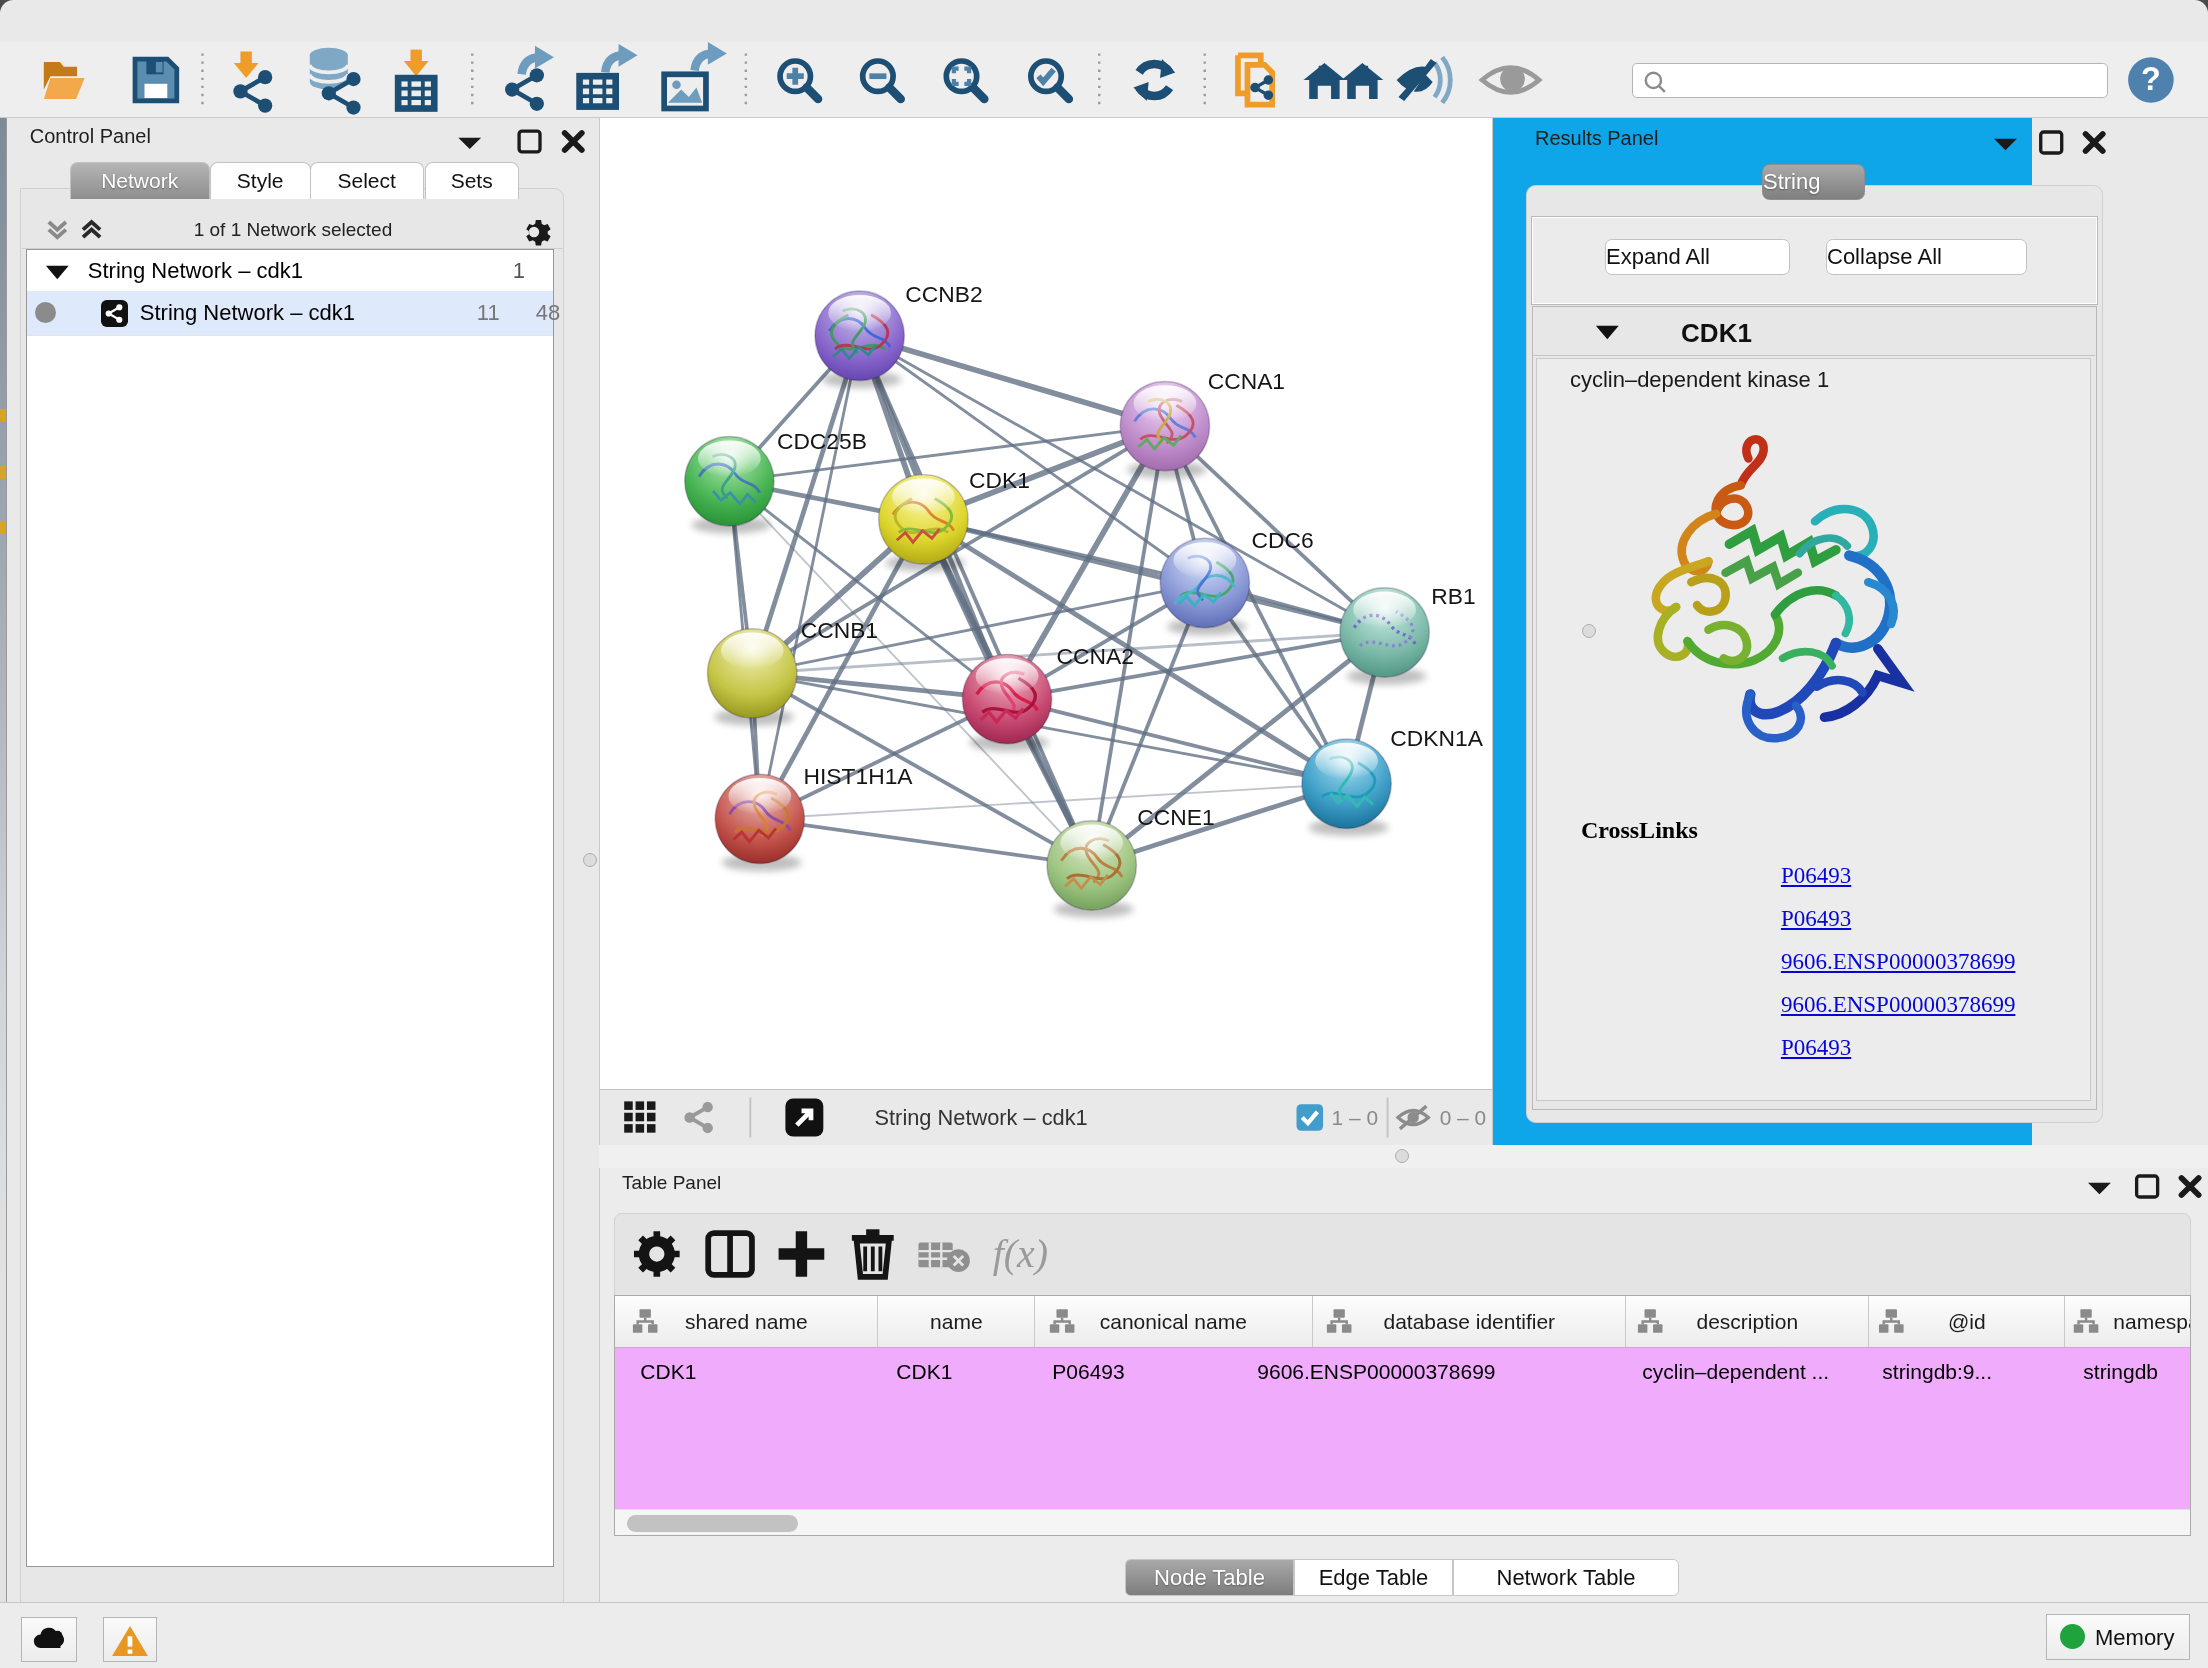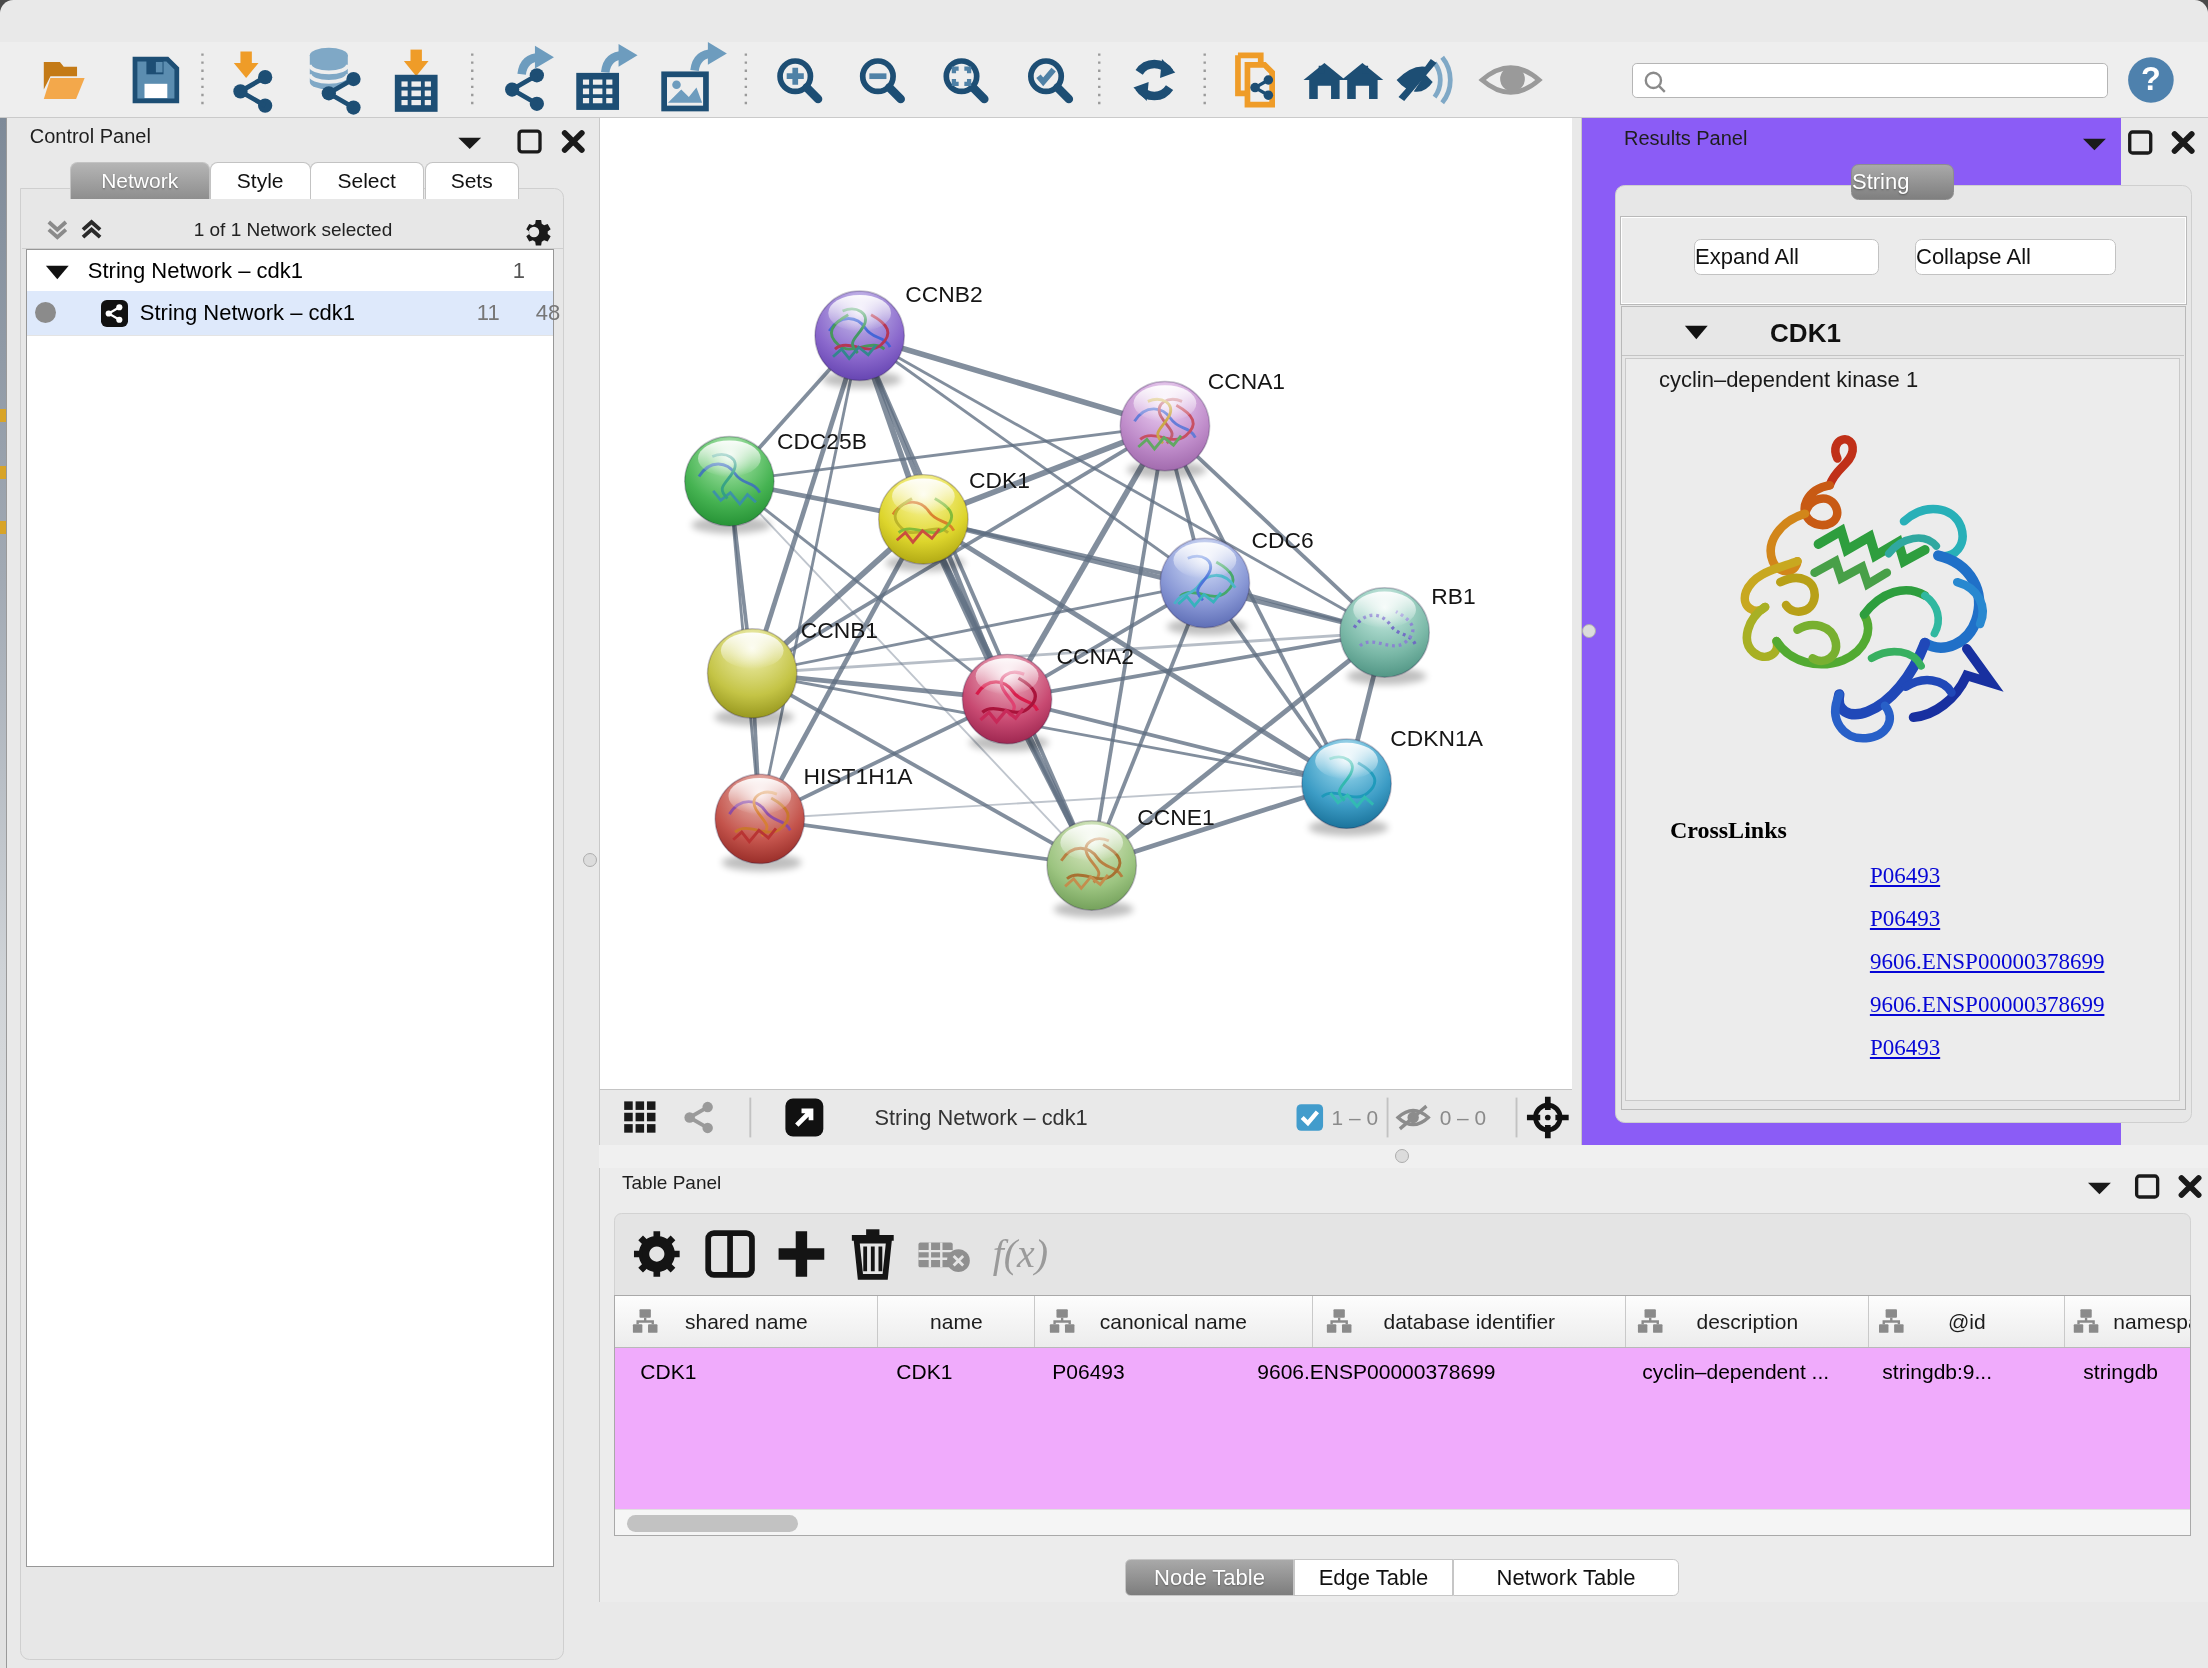--- a/index.html
+++ b/index.html
@@ -24,21 +24,21 @@
 .cp-content{position:absolute;left:20px;top:198px;width:537px;height:1392px;background:#e7e7e7;border:1px solid #cfcfcf;border-radius:0 9.5px 9.5px 9.5px}
 .selbar{position:absolute;left:1px;top:23px;width:535px;height:37px;border-bottom:1px solid #cfcfcf;font-size:19px;color:#222;text-align:center;line-height:36px}
 .cplist{position:absolute;left:4.8px;top:60px;width:528px;height:1318px;background:#fff;border:1px solid #979797}
 .cprow1{position:absolute;left:0;top:1px;width:526px;height:40px;font-size:22px;color:#000}
 .cprow2{position:absolute;left:0;top:41px;width:526px;height:45px;background:#dee9fb;border-bottom:1px solid #e4e4e4;font-size:22px;color:#000}
 
 .netview{position:absolute;left:599px;top:118px;width:973px;height:971px;background:#fff;border-left:1px solid #c9c9c9}
 .netbar{position:absolute;left:599px;top:1089px;width:973px;height:56px;background:#e9e9e9;border-top:1px solid #c4c4c4;border-left:1px solid #c9c9c9}
 .hsplit{position:absolute;left:599px;top:1145px;width:1609px;height:23px;background:#f0f0f0}
 
-.rpanel{position:absolute;left:1581px;top:118px;width:540px;height:1027px;background:#8b5cf6;border-left:1px solid #c9c9c9}
+.rpanel{position:absolute;left:1492px;top:118px;width:540px;height:1027px;background:#0ea5e9;border-left:1px solid #c9c9c9}
 .stringtab{position:absolute;left:269px;top:46px;width:103px;height:36px;background:linear-gradient(#a9a9a9,#7f7f7f);border:1px solid #8e8e8e;border-radius:7.6px;color:#fff;font-size:22px;line-height:34px;text-shadow:0 1px 1.9px rgba(0,0,0,.35);z-index:3}
 .rp-content{position:absolute;left:33px;top:67px;width:577px;height:938px;background:#e7e7e7;border:1px solid #cfcfcf;border-radius:9.5px}
 .rbox1{position:absolute;left:5.7px;top:31px;width:564px;height:88px;background:#ebebeb;border:1px solid #fff;outline:1px solid #b9b9b9}
 .rbtn{position:absolute;top:21px;height:36px;background:#fff;border:1px solid #c2c2c2;border-radius:6.7px;font-size:22px;color:#111;line-height:34px}
 .rbox2{position:absolute;left:5.7px;top:121px;width:564px;height:804px;border:1px solid #b9b9b9;background:#e7e7e7}
 .cdk1hdr{position:absolute;left:0;top:0;width:562px;height:49px;border-bottom:1px solid #c4c4c4;background:#e7e7e7}
 .cdk1body{position:absolute;left:2.9px;top:51px;width:555px;height:743px;background:#ececec;border:1px solid #c9c9c9}
 .serif{font-family:"Liberation Serif",serif}
 .xlink{color:#0606d6;text-decoration:underline}
 
@@ -734,14 +734,30 @@
       </div>
       <div class="tscroll">
           <div class="tthumb"></div>
         </div>
     </div>
     <div class="btab btabsel" style="left:525px;width:169px">Node Table</div>
     <div class="btab" style="left:694px;width:159px">Edge Table</div>
     <div class="btab" style="left:853px;width:226px;border-radius:0 5.7px 5.7px 0">Network Table</div>
   </div>
 
+  <div class="statusbar" id="statusbar">
+    <div class="sbtn" style="left:21px;width:56px"></div>
+    <svg class="abs" style="left:31px;top:24px" width="38" height="28.5" viewBox="0 0 40 30">
+        <path d="M10,22 a7,7 0 0 1 0,-14 a9,9 0 0 1 17,-2 a7.5,7.5 0 0 1 4,14 l0,2 Z" fill="#111"></path>
+        <circle cx="28" cy="9" r="5" fill="#111"></circle>
+      </svg>
+    <div class="sbtn" style="left:103px;width:54px"></div>
+    <svg class="abs" style="left:110px;top:21px" width="40" height="34" viewBox="0 0 42 36">
+        <path d="M21,2 L40,34 L2,34 Z" fill="#e89822"></path>
+        <rect x="18.5" y="13" width="5" height="11" fill="#fff"></rect>
+        <rect x="18.5" y="27" width="5" height="4.5" fill="#fff"></rect>
+      </svg>
+    <div class="sbtn" style="left:2046px;top:11.4px;width:144px;height:46px"></div>
+    <div class="abs" style="left:2060px;top:21px;width:25px;height:25px;border-radius:50%;background:#1fa33c"></div>
+    <div class="abs" style="left:2095px;top:22px;font-size:22px;color:#111">Memory</div>
+  </div>
 </div>
 
 
 </body></html>

